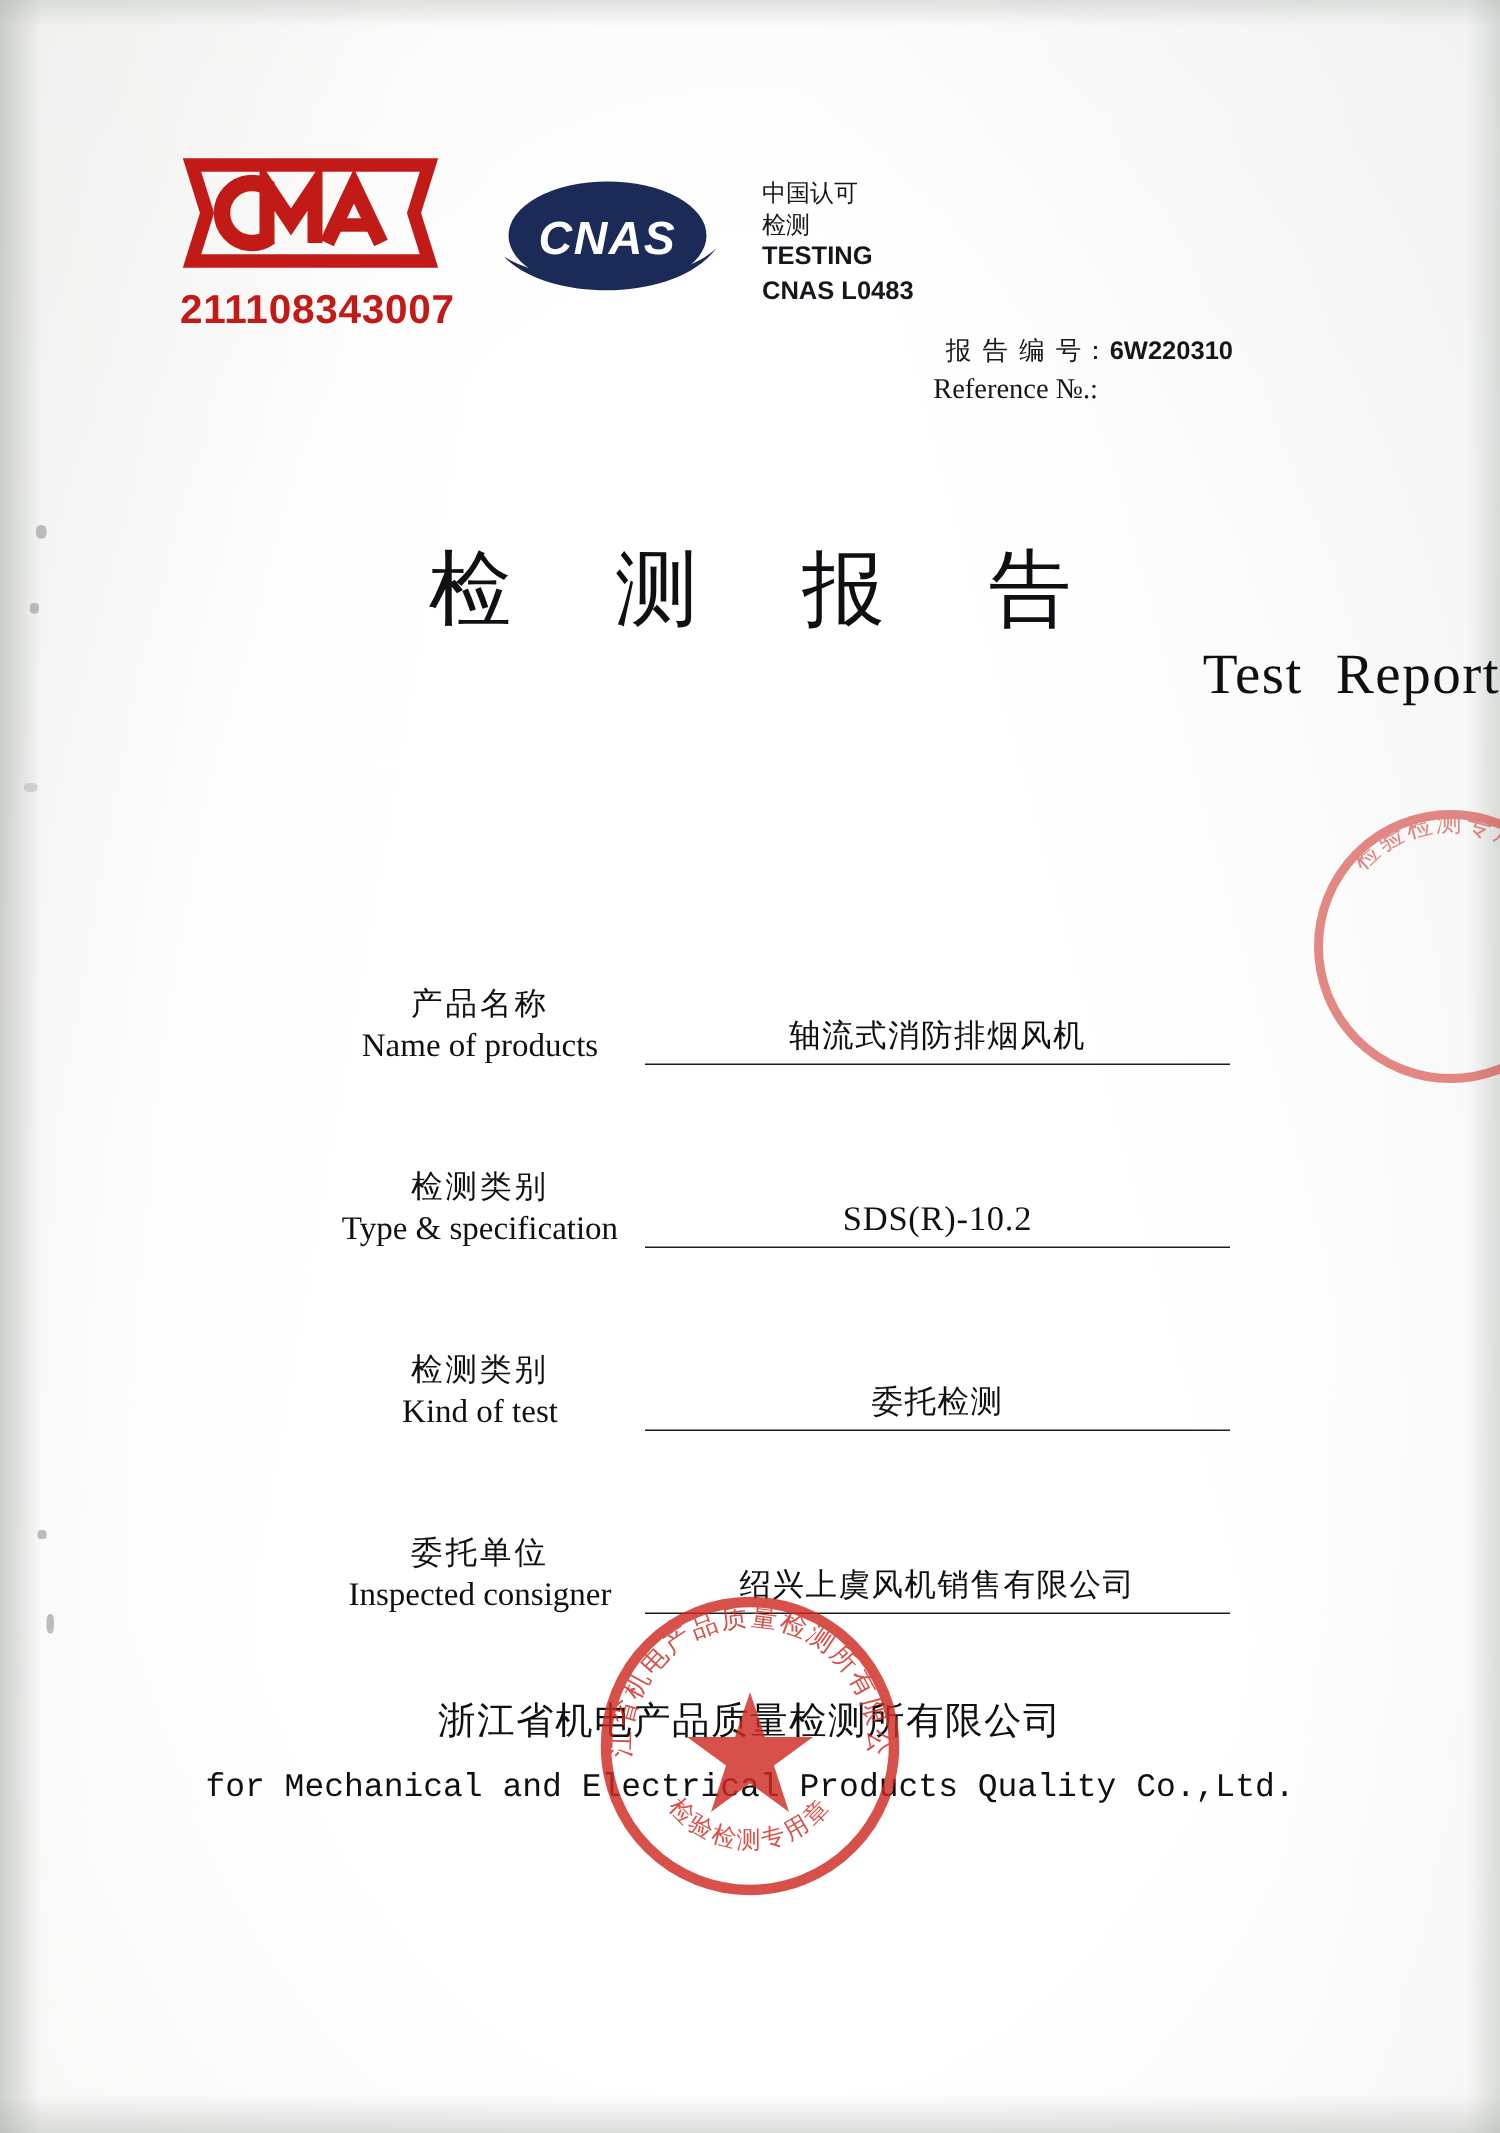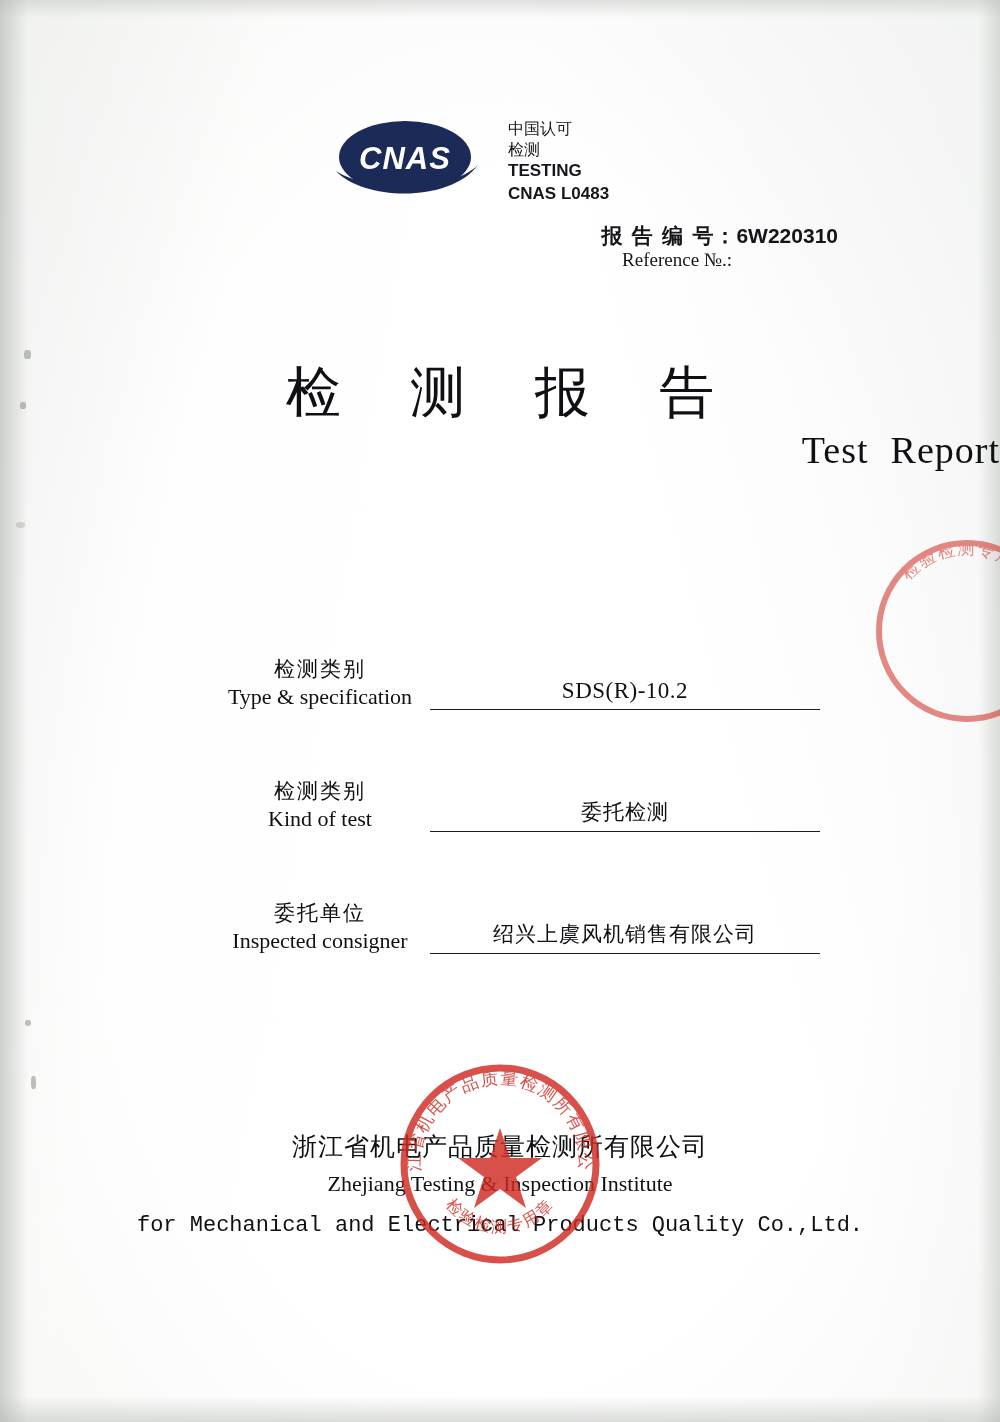--- a/index.html
+++ b/index.html
@@ -94,28 +94,27 @@
   }
   .cnas-text .cn {
     font-family: "DejaVu Sans", sans-serif;
     font-weight: normal;
     font-size: 16px;
   }
 
   
   .report-no {
     position: absolute;
-    right: 162px;
+    right: 178px;
     top: 222px;
     font-family: "DejaVu Sans", sans-serif;
-    font-size: 21px;
+    font-size: 17px;
     color: #14161a;
     white-space: nowrap;
     letter-spacing: 1px;
-    font-weight: bold;
   }
   .report-no b {
     font-family: "Liberation Sans", sans-serif;
     letter-spacing: 0px;
   }
   .reference-no {
     position: absolute;
     right: 268px;
     top: 249px;
     font-family: "Liberation Serif", serif;
@@ -261,20 +260,33 @@
   <div class="edge-shadow-right"></div>
   <div class="edge-shadow-top"></div>
   <div class="edge-shadow-bottom"></div>
 
   <div class="speck" style="left:24px;top:350px;width:7px;height:9px;"></div>
   <div class="speck" style="left:20px;top:402px;width:6px;height:7px;"></div>
   <div class="speck" style="left:16px;top:522px;width:9px;height:6px;opacity:.3;"></div>
   <div class="speck" style="left:25px;top:1020px;width:6px;height:6px;"></div>
   <div class="speck" style="left:31px;top:1076px;width:5px;height:13px;"></div>
 
+  <div class="cma-block">
+    <svg class="cma-logo" viewBox="0 0 178 84">
+      <path d="M10 10 H168 L158 42 L168 74 H10 L20 42 Z" fill="none" stroke="#c21b17" stroke-width="9"></path>
+
+      <path d="M62 26 A20 20 0 1 0 62 58" fill="none" stroke="#c21b17" stroke-width="11" stroke-linecap="butt"></path>
+
+      <path d="M60 62 V24 L76 48 L92 24 V62" fill="none" stroke="#c21b17" stroke-width="10" stroke-linejoin="miter"></path>
+
+      <path d="M100 62 L118 24 L136 62" fill="none" stroke="#c21b17" stroke-width="10" stroke-linejoin="miter"></path>
+      <path d="M108 50 H128" stroke="#c21b17" stroke-width="9"></path>
+    </svg>
+    <div class="cma-number">211108343007</div>
+  </div>
 
   <div class="cnas-block">
     <svg class="cnas-logo" viewBox="0 0 150 92">
       <ellipse cx="75" cy="44" rx="66" ry="36" fill="#1b2a56"></ellipse>
       <path d="M6 58 C34 88 120 90 148 52 C120 80 36 78 6 58 Z" fill="#1b2a56"></path>
       <text x="75" y="56" font-family="Liberation Sans, sans-serif" font-size="31" font-weight="bold" font-style="italic" fill="#ffffff" text-anchor="middle" letter-spacing="1">CNAS</text>
     </svg>
     <div class="cnas-text">
       <div class="cn">中国认可</div>
       <div class="cn">检测</div>
@@ -288,20 +300,27 @@
   </div>
   <div class="reference-no">Reference №.:</div>
 
   <div class="title-cn">检 测 报 告</div>
   <div class="title-en">
     <span>Test</span><span class="gap"></span><span>Report</span>
   </div>
 
   <div class="fields">
 
+    <div class="field-row">
+      <div class="field-label">
+        <span class="lbl-cn">产品名称</span>
+        <span class="lbl-en">Name of products</span>
+      </div>
+      <div class="field-value">轴流式消防排烟风机</div>
+    </div>
 
     <div class="field-row">
       <div class="field-label">
         <span class="lbl-cn">检测类别</span>
         <span class="lbl-en">Type &amp; specification</span>
       </div>
       <div class="field-value latin">SDS(R)-10.2</div>
     </div>
 
     <div class="field-row">
@@ -317,21 +336,20 @@
         <span class="lbl-cn">委托单位</span>
         <span class="lbl-en">Inspected  consigner</span>
       </div>
       <div class="field-value">绍兴上虞风机销售有限公司</div>
     </div>
 
   </div>
 
   <div class="institute">
     <div class="inst-cn">浙江省机电产品质量检测所有限公司</div>
-    <div class="inst-en1">Zhejiang Testing &amp; Inspection Institute</div>
     <div class="inst-en2">for Mechanical and Electrical Products Quality Co.,Ltd.</div>
   </div>
 
   <svg class="stamp" viewBox="0 0 204 204">
     <defs>
       <path id="arcTop" d="M 22 102 A 80 80 0 0 1 182 102"></path>
       <path id="arcBottom" d="M 34 102 A 68 68 0 0 0 170 102"></path>
     </defs>
     <circle cx="102" cy="102" r="96" fill="none" stroke="#cf2a22" stroke-width="7"></circle>
 

